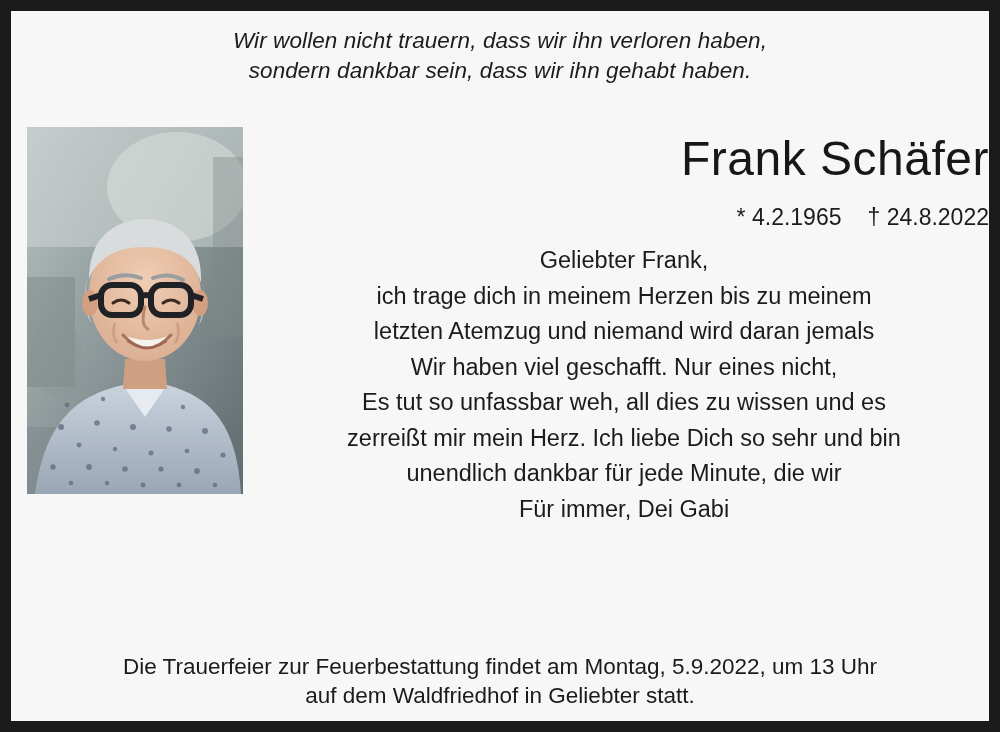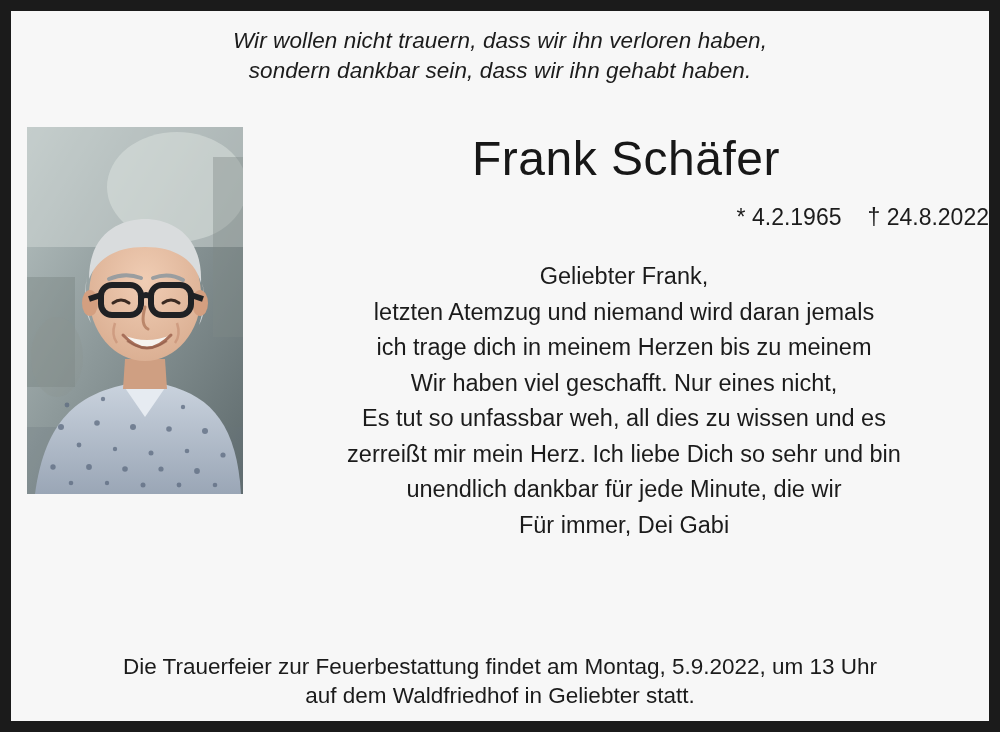--- a/index.html
+++ b/index.html
@@ -64,21 +64,21 @@
     background: #7d8a90;
   }
   .portrait svg { display: block; }
 
   
   .name {
     position: absolute;
     left: 252px;
     top: 119px;
     width: 726px;
-    text-align: center;
+    text-align: right;
     font-size: 48px;
     line-height: 58px;
     font-weight: 400;
     color: #171717;
     letter-spacing: 0.5px;
   }
   .dates {
     position: absolute;
     left: 252px;
     top: 192px;
@@ -87,21 +87,21 @@
     font-size: 23px;
     line-height: 28px;
     color: #1c1c1c;
   }
   .dates .sep { display: inline-block; width: 26px; }
 
   
   .message {
     position: absolute;
     left: 248px;
-    top: 248px;
+    top: 232px;
     width: 730px;
     text-align: center;
     font-size: 23.5px;
     line-height: 35.5px;
     color: #1b1b1b;
   }
   .message div { white-space: nowrap; }
 
   
   .footer {
@@ -223,22 +223,22 @@
     </div>
 
     <div class="name">Frank Schäfer</div>
 
     <div class="dates">
       <span>* 4.2.1965</span><span class="sep"></span><span>† 24.8.2022</span>
     </div>
 
     <div class="message">
       <div>Geliebter Frank,</div>
+      <div>ich trage dich in meinem Herzen bis zu meinem</div>
       <div>letzten Atemzug und niemand wird daran jemals</div>
-      <div>ich trage dich in meinem Herzen bis zu meinem</div>
       <div>Wir haben viel geschafft. Nur eines nicht,</div>
       <div>Es tut so unfassbar weh, all dies zu wissen und es</div>
       <div>zerreißt mir mein Herz. Ich liebe Dich so sehr und bin</div>
       <div>unendlich dankbar für jede Minute, die wir</div>
       <div>Für immer, Dei Gabi</div>
     </div>
 
     <div class="footer">
       <div>Die Trauerfeier zur Feuerbestattung findet am Montag, 5.9.2022, um 13 Uhr</div>
       <div>auf dem Waldfriedhof in Geliebter statt.</div>

